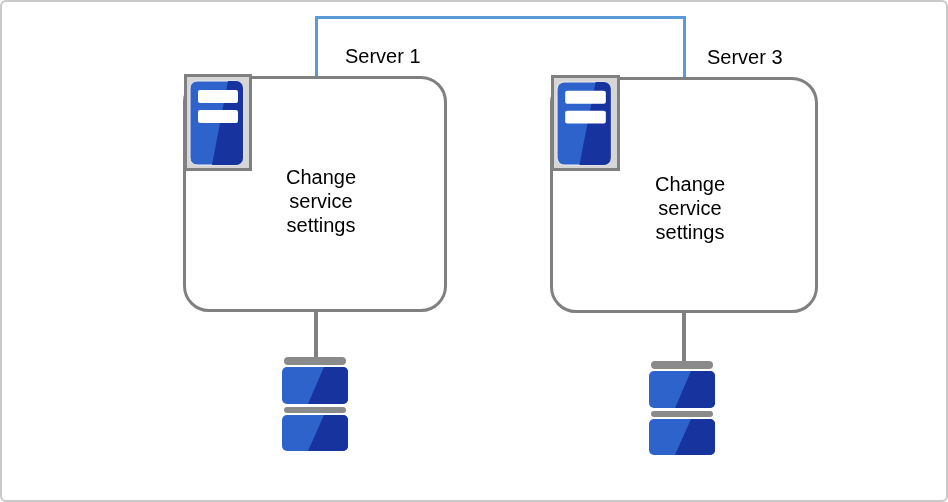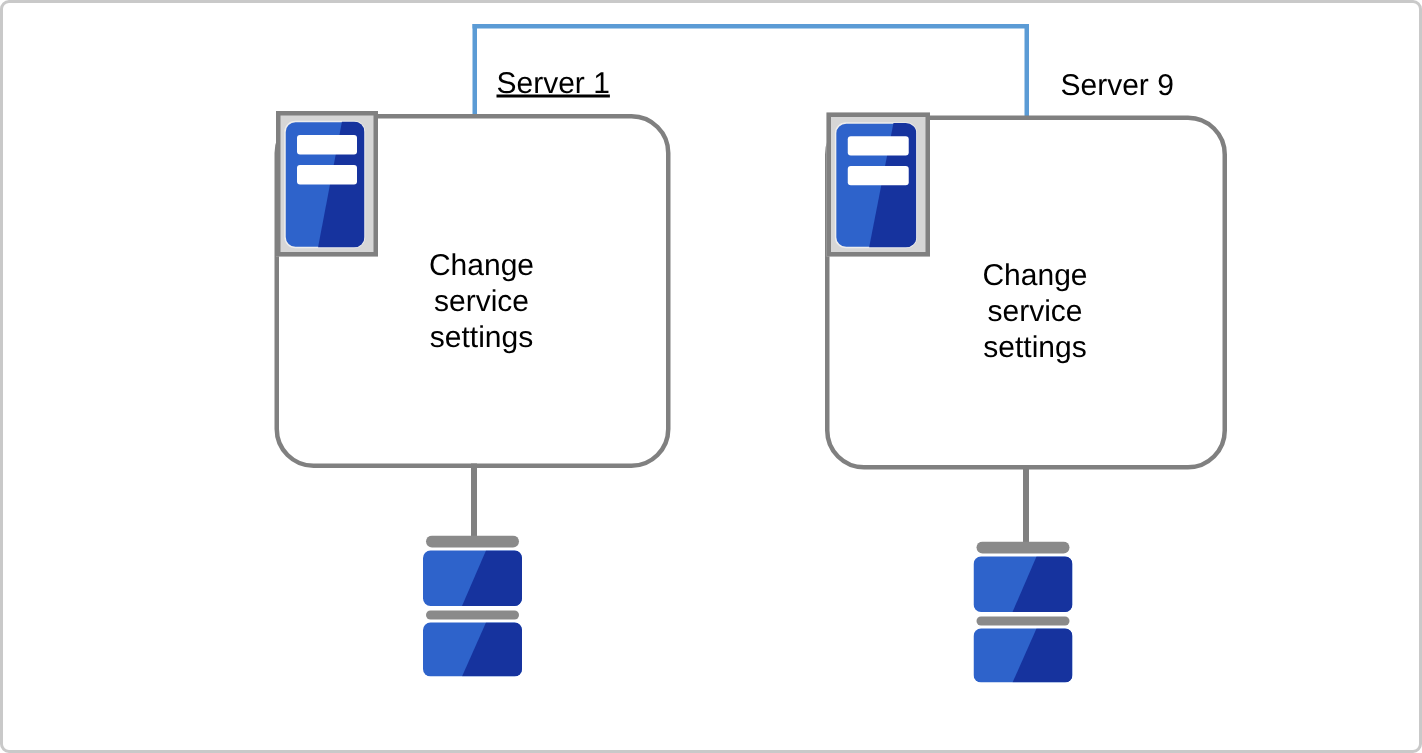--- a/index.html
+++ b/index.html
@@ -16,21 +16,21 @@
   }
 
   
   .blue-seg { position: absolute; background: var(--link-blue, #5B9BD5); }
   .blue-v1 { left: 313px; top: 14px; width: 3px; height: 62px; }
   .blue-h  { left: 313px; top: 14px; width: 371px; height: 3px; }
   .blue-v2 { left: 681px; top: 14px; width: 3px; height: 63px; }
 
   
   .server-label { position: absolute; font-size: 20px; line-height: 23px; white-space: nowrap; }
-  .s1 { left: 329px; top: 43px; text-decoration: underline; }
+  .s1 { left: 343px; top: 43px; }
   .s2 { left: 705px; top: 44px; }
 
   
   .group-box {
     position: absolute;
     background: #fff;
     border: 3px solid var(--box-border, #808080);
     border-radius: 26px;
   }
   .b1 { left: 181px; top: 74px; width: 264px; height: 236px; }
@@ -82,21 +82,21 @@
 </head>
 <body>
 
 <div class="canvas">
 
   <div class="blue-seg blue-v1"></div>
   <div class="blue-seg blue-h"></div>
   <div class="blue-seg blue-v2"></div>
 
   <div class="server-label s1">Server 1</div>
-  <div class="server-label s2">Server 9</div>
+  <div class="server-label s2">Server 3</div>
 
   <div class="group-box b1">
     <div class="service-text">Change
 service
 settings</div>
   </div>
 
   <div class="group-box b2">
     <div class="service-text">Change
 service

